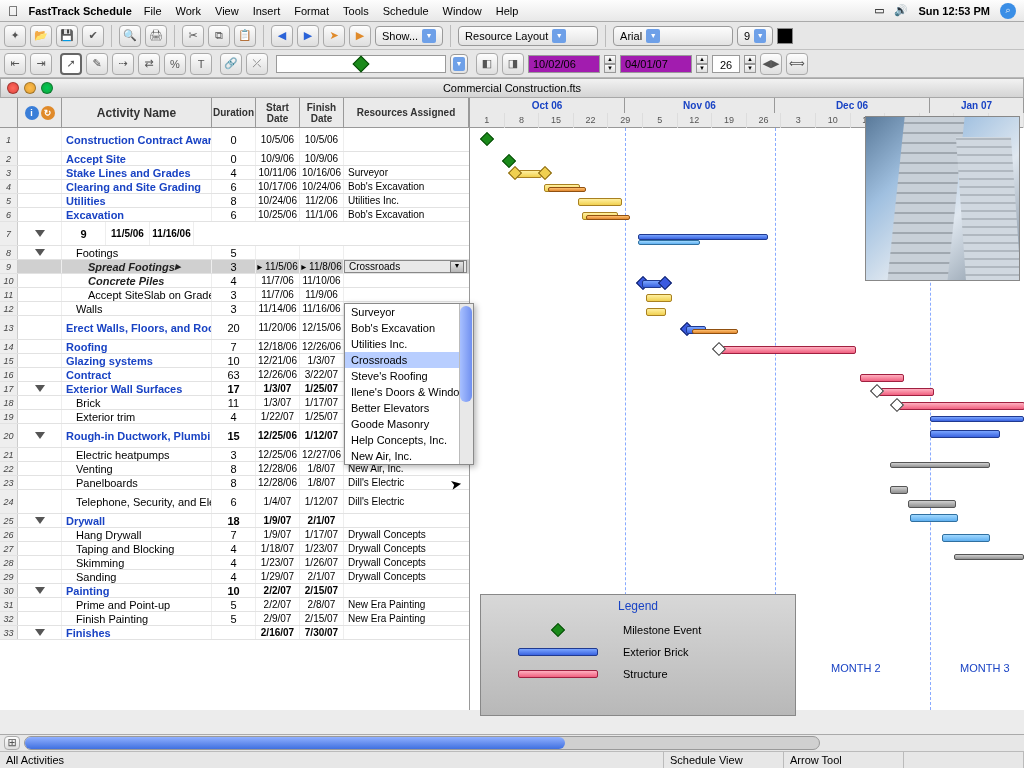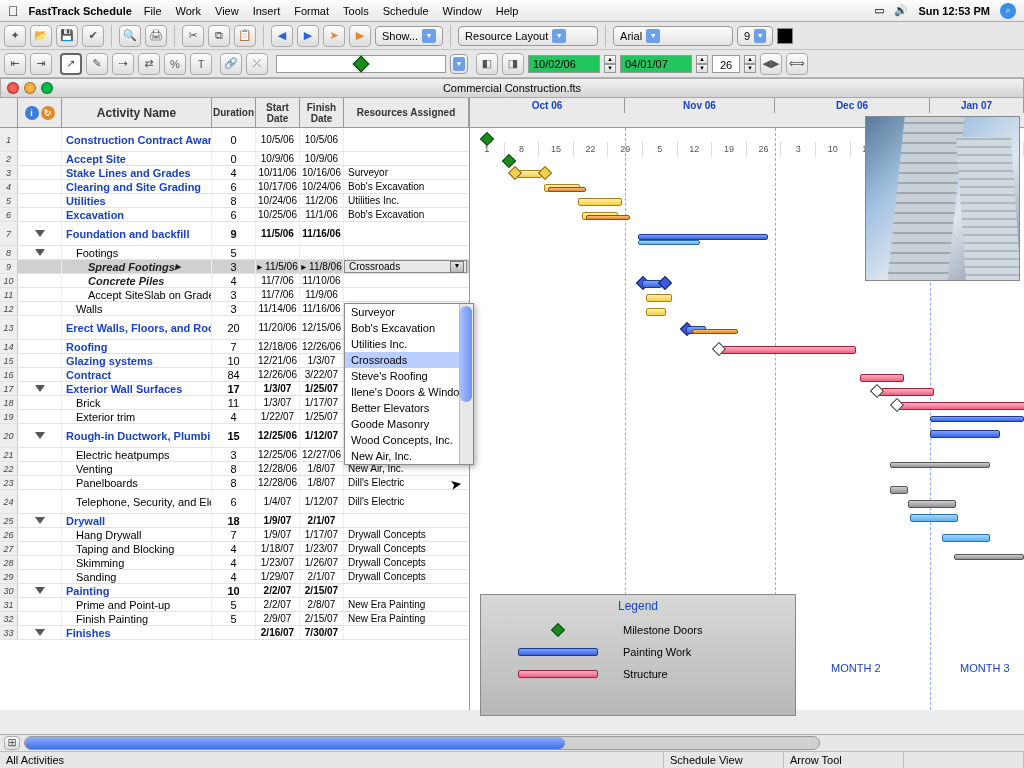--- a/index.html
+++ b/index.html
@@ -10,21 +10,21 @@
 .menubar .menu-item { margin-right: 14px; cursor: default; }
 .menubar .right { margin-left: auto; display: flex; align-items: center; gap: 10px; }
 .menubar .clock { font-weight: bold; }
 .menubar .spotlight { width: 16px; height: 16px; background: #3a8ee6; border-radius: 50%; display: flex; align-items: center; justify-content: center; color: #fff; font-size: 9px; }
 .toolbar { height: 28px; background: #e7e7e7; display: flex; align-items: center; padding: 2px 4px; gap: 4px; border-bottom: 1px solid #c2c2c2; }
 .toolbar .sep { width: 1px; height: 22px; background: #bbb; margin: 0 3px; }
 .tool-btn { width: 22px; height: 22px; background: linear-gradient(#fdfdfd,#dedede); border: 1px solid #aaa; border-radius: 4px; display: inline-flex; align-items: center; justify-content: center; font-size: 11px; color: #555; }
 .dropdown-btn { height: 20px; background: linear-gradient(#fdfdfd,#e3e3e3); border: 1px solid #9a9a9a; border-radius: 4px; padding: 0 6px; display: inline-flex; align-items: center; gap: 4px; }
 .dropdown-btn .chev { width: 14px; height: 14px; background: #6ea0e8; border-radius: 2px; display: flex; align-items: center; justify-content: center; color: #fff; font-size: 7px; }
 .toolbar2 { height: 28px; background: #e7e7e7; display: flex; align-items: center; padding: 2px 4px; gap: 4px; border-bottom: 1px solid #b7b7b7; }
-.date-field { width: 72px; height: 18px; border: 1px solid #9a9a9a; background: #22c55e; padding: 0 4px; display: inline-flex; align-items: center; }
+.date-field { width: 72px; height: 18px; border: 1px solid #9a9a9a; background: #a21caf; padding: 0 4px; display: inline-flex; align-items: center; }
 .spin { width: 12px; height: 18px; display: flex; flex-direction: column; }
 .spin div { flex: 1; background: linear-gradient(#fdfdfd,#dedede); border: 1px solid #999; font-size: 6px; text-align: center; line-height: 7px; }
 .num-field { width: 28px; height: 18px; border: 1px solid #9a9a9a; background: #fff; text-align: center; line-height: 18px; }
 .bar-sample { width: 170px; height: 18px; border: 1px solid #9a9a9a; background: #fff; display: flex; align-items: center; justify-content: center; }
 .bar-sample .diamond { width: 12px; height: 12px; background: #1a8a1a; transform: rotate(45deg); border: 1px solid #0a4a0a; }
 .window-titlebar { height: 20px; background: linear-gradient(#f2f2f2,#d4d4d4); border: 1px solid #a8a8a8; display: flex; align-items: center; justify-content: center; position: relative; font-size: 12px; }
 .traffic { position: absolute; left: 6px; display: flex; gap: 5px; }
 .traffic span { width: 12px; height: 12px; border-radius: 50%; border: 1px solid rgba(0,0,0,0.3); }
 .tl-close { background: radial-gradient(#ff6b5e,#e0443e); }
 .tl-min { background: radial-gradient(#ffbd4c,#e0a034); }
@@ -50,21 +50,21 @@
 .row .nm.ind2 { padding-left: 26px; font-style: italic; }
 .row .nm.ind3 { padding-left: 26px; }
 .row .du { width: 44px; text-align: center; border-right: 1px solid #eee; align-self: stretch; display: flex; align-items: center; justify-content: center; }
 .row .sd, .row .fd { width: 44px; text-align: center; font-size: 10px; border-right: 1px solid #eee; align-self: stretch; display: flex; align-items: center; justify-content: center; }
 .row .res { flex: 1; padding-left: 4px; font-size: 10px; align-self: stretch; display: flex; align-items: center; }
 .row.bold-row .du, .row.bold-row .sd, .row.bold-row .fd { font-weight: bold; }
 .row.selected { background: #d0d0d0; }
 .row.selected .res { background: #e8e8e8; border: 1px solid #888; margin-right: 2px; }
 .res-btn { width: 14px; height: 12px; background: linear-gradient(#e6e6e6,#b8b8b8); border: 1px solid #777; margin-left: auto; margin-right: 2px; font-size: 7px; text-align: center; }
 .right-pane { flex: 1; background: #fff; position: relative; overflow: hidden; }
-.timeline-header { height: 30px; display: flex; flex-direction: column; border-bottom: 1px solid #999; background: #eaeaea; gap: 29px; }
+.timeline-header { height: 30px; display: flex; flex-direction: column; border-bottom: 1px solid #999; background: #eaeaea; }
 .th-months { display: flex; height: 15px; }
 .th-month { border-right: 1px solid #999; text-align: center; font-weight: bold; color: #1943c4; font-size: 10px; line-height: 15px; }
 .th-days { display: flex; height: 15px; }
 .th-day { border-right: 1px solid #ddd; text-align: center; font-size: 9px; line-height: 15px; color: #555; }
 .gantt-body { position: relative; height: 582px; }
 .vline { position: absolute; top: 0; bottom: 0; width: 0; border-left: 1px dashed #88aaff; }
 .gbar { position: absolute; height: 8px; border-radius: 2px; }
 .gbar.blue { background: linear-gradient(#7aa5ff,#3a63e0); border: 1px solid #203a90; }
 .gbar.yellow { background: linear-gradient(#fff0a0,#f0d050); border: 1px solid #a88020; }
 .gbar.orange { background: linear-gradient(#ffc070,#e08830); border: 1px solid #905010; }
@@ -280,21 +280,20 @@
           <div class="du">6</div>
           <div class="sd">10/25/06</div>
           <div class="fd">11/1/06</div>
           <div class="res">Bob's Excavation</div>
         </div>
         <div class="row h24 bold-row">
           <div class="rn">7</div>
           <div class="disc">
             <div class="disclosure-tri"></div>
           </div>
-          <div class="nm bold">Foundation and backfill</div>
           <div class="du">9</div>
           <div class="sd">11/5/06</div>
           <div class="fd">11/16/06</div>
           <div class="res"></div>
         </div>
         <div class="row">
           <div class="rn">8</div>
           <div class="disc">
             <div class="disclosure-tri"></div>
           </div>
@@ -364,21 +363,21 @@
           <div class="nm bold">Glazing systems</div>
           <div class="du">10</div>
           <div class="sd">12/21/06</div>
           <div class="fd">1/3/07</div>
           <div class="res"></div>
         </div>
         <div class="row">
           <div class="rn">16</div>
           <div class="disc"></div>
           <div class="nm bold">Contract</div>
-          <div class="du">84</div>
+          <div class="du">63</div>
           <div class="sd">12/26/06</div>
           <div class="fd">3/22/07</div>
           <div class="res"></div>
         </div>
         <div class="row bold-row">
           <div class="rn">17</div>
           <div class="disc">
             <div class="disclosure-tri"></div>
           </div>
           <div class="nm bold">Exterior Wall Surfaces</div>
@@ -618,46 +617,46 @@
         <div class="thumb"></div>
       </div>
   <div class="opt">Surveyor</div>
       <div class="opt">Bob's Excavation</div>
       <div class="opt">Utilities Inc.</div>
       <div class="opt sel">Crossroads</div>
       <div class="opt">Steve's Roofing</div>
       <div class="opt">Ilene's Doors &amp; Windo</div>
       <div class="opt">Better Elevators</div>
       <div class="opt">Goode Masonry</div>
-      <div class="opt">Wood Concepts, Inc.</div>
+      <div class="opt">Help Concepts, Inc.</div>
       <div class="opt">New Air, Inc.</div>
     </div>
   <div class="cursor-arrow">➤</div>
 
   <div class="month-labels">
     <span style="left:40px">MONTH   0</span>
     <span style="left:225px">MONTH   1</span>
     <span style="left:361px">MONTH   2</span>
     <span style="left:490px">MONTH   3</span>
   </div>
 </div>
 
 <div class="legend-box">
   <div class="title">Legend</div>
   <div class="legend-row">
     <div class="legend-sample">
         <div class="gdia green" style="position:static"></div>
       </div>
-    <span>Milestone Doors</span>
+    <span>Milestone Event</span>
   </div>
   <div class="legend-row">
     <div class="legend-sample">
         <div class="gbar blue" style="position:static;width:80px"></div>
       </div>
-    <span>Painting Work</span>
+    <span>Exterior Brick</span>
   </div>
   <div class="legend-row">
     <div class="legend-sample">
         <div class="gbar pink" style="position:static;width:80px"></div>
       </div>
     <span>Structure</span>
   </div>
 </div>
 
 <div class="status-bar">

